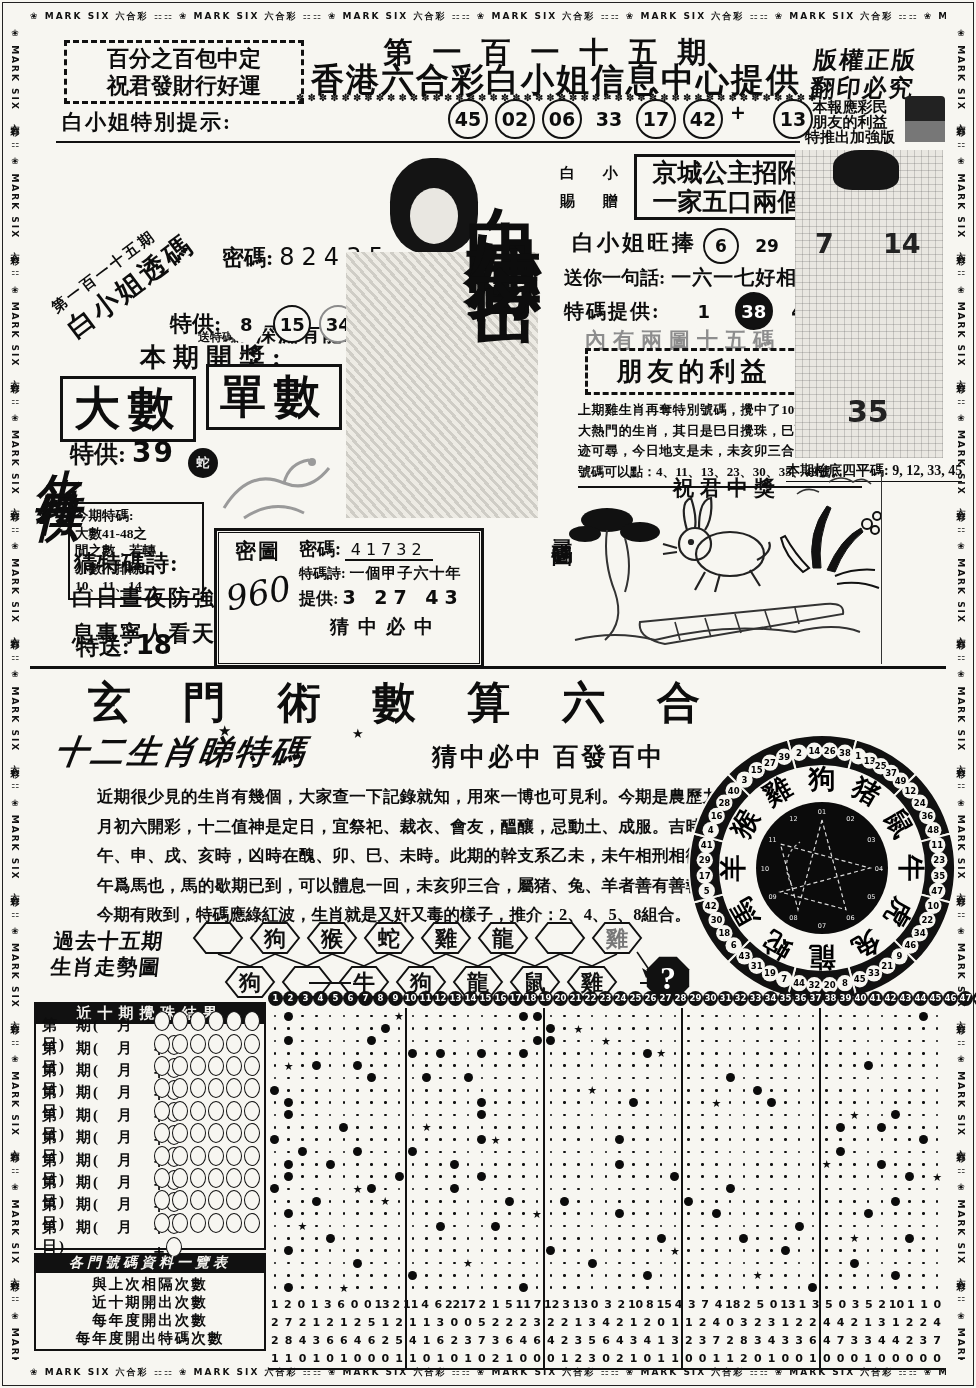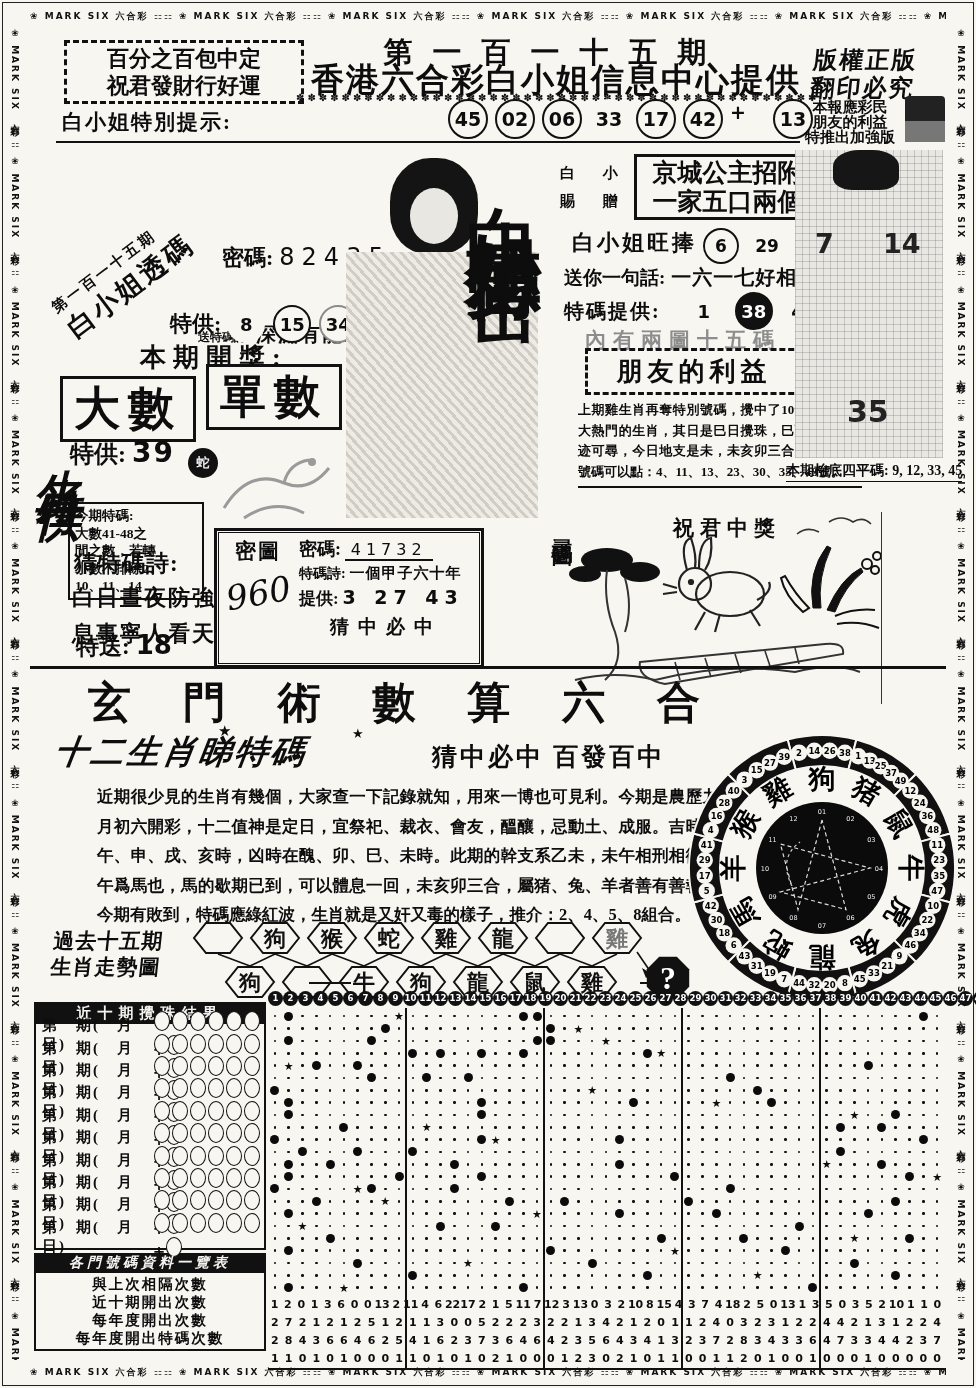--- a/index.html
+++ b/index.html
@@ -227,21 +227,21 @@
   <div class="abs message" style="left:578px;top:400px;width:284px;border-bottom:2px solid #111;padding-bottom:4px;">上期雞生肖再奪特別號碼，攪中了10號，成為了大熱門的生肖，其日是巳日攪珠，巳酉三合，有迹可尋，今日地支是未，未亥卯三合，有指示，號碼可以點：4、11、13、23、30、35、48號。</div>
 
   <div class="abs checkphoto" style="left:795px;top:150px;width:148px;height:308px;">
     <div class="abs" style="left:38px;top:0;width:66px;height:40px;background:#161616;border-radius:40% 40% 30% 30%;"></div>
     <span class="photonum" style="left:20px;top:78px;font-size:27px;">7</span>
     <span class="photonum" style="left:88px;top:78px;font-size:27px;">14</span>
     <span class="photonum" style="left:52px;top:244px;font-size:30px;">35</span>
   </div>
   <div class="abs b" style="left:786px;top:462px;font-size:14px;border-bottom:1.5px solid #111;padding-bottom:1px;">本期枱底四平碼: 9, 12, 33, 45</div>
 
-  <div class="abs" style="left:545px;top:472px;width:336px;height:192px;border-right:1.5px solid #333;margin-top:40px;">
+  <div class="abs" style="left:545px;top:472px;width:336px;height:192px;border-right:1.5px solid #333;">
     <div class="abs b" style="left:128px;top:2px;font-size:21px;letter-spacing:6px;">祝君中獎</div>
     <svg width="336" height="192">
       <ellipse cx="62" cy="48" rx="26" ry="12" fill="#111"></ellipse>
       <ellipse cx="95" cy="60" rx="20" ry="10" fill="#111"></ellipse>
       <ellipse cx="40" cy="62" rx="16" ry="8" fill="#111"></ellipse>
       <path d="M62 58 Q58 90 70 120 Q80 150 60 168 M80 66 Q88 95 80 120" stroke="#333" stroke-width="2" fill="none"></path>
       <path d="M30 168 Q70 158 110 168 Q180 150 250 160 Q290 150 315 160" stroke="#333" stroke-width="2" fill="none"></path>
       <path d="M95 150 L280 132 Q300 130 298 142 L120 172 Q92 166 95 150 Z" fill="none" stroke="#333" stroke-width="2"></path>
       <path d="M130 150 L135 168 M160 146 L166 165 M190 142 L196 161 M220 139 L226 157 M250 136 L254 152" stroke="#333" stroke-width="1.6"></path>
       <g stroke="#222" stroke-width="2.2" fill="none">

